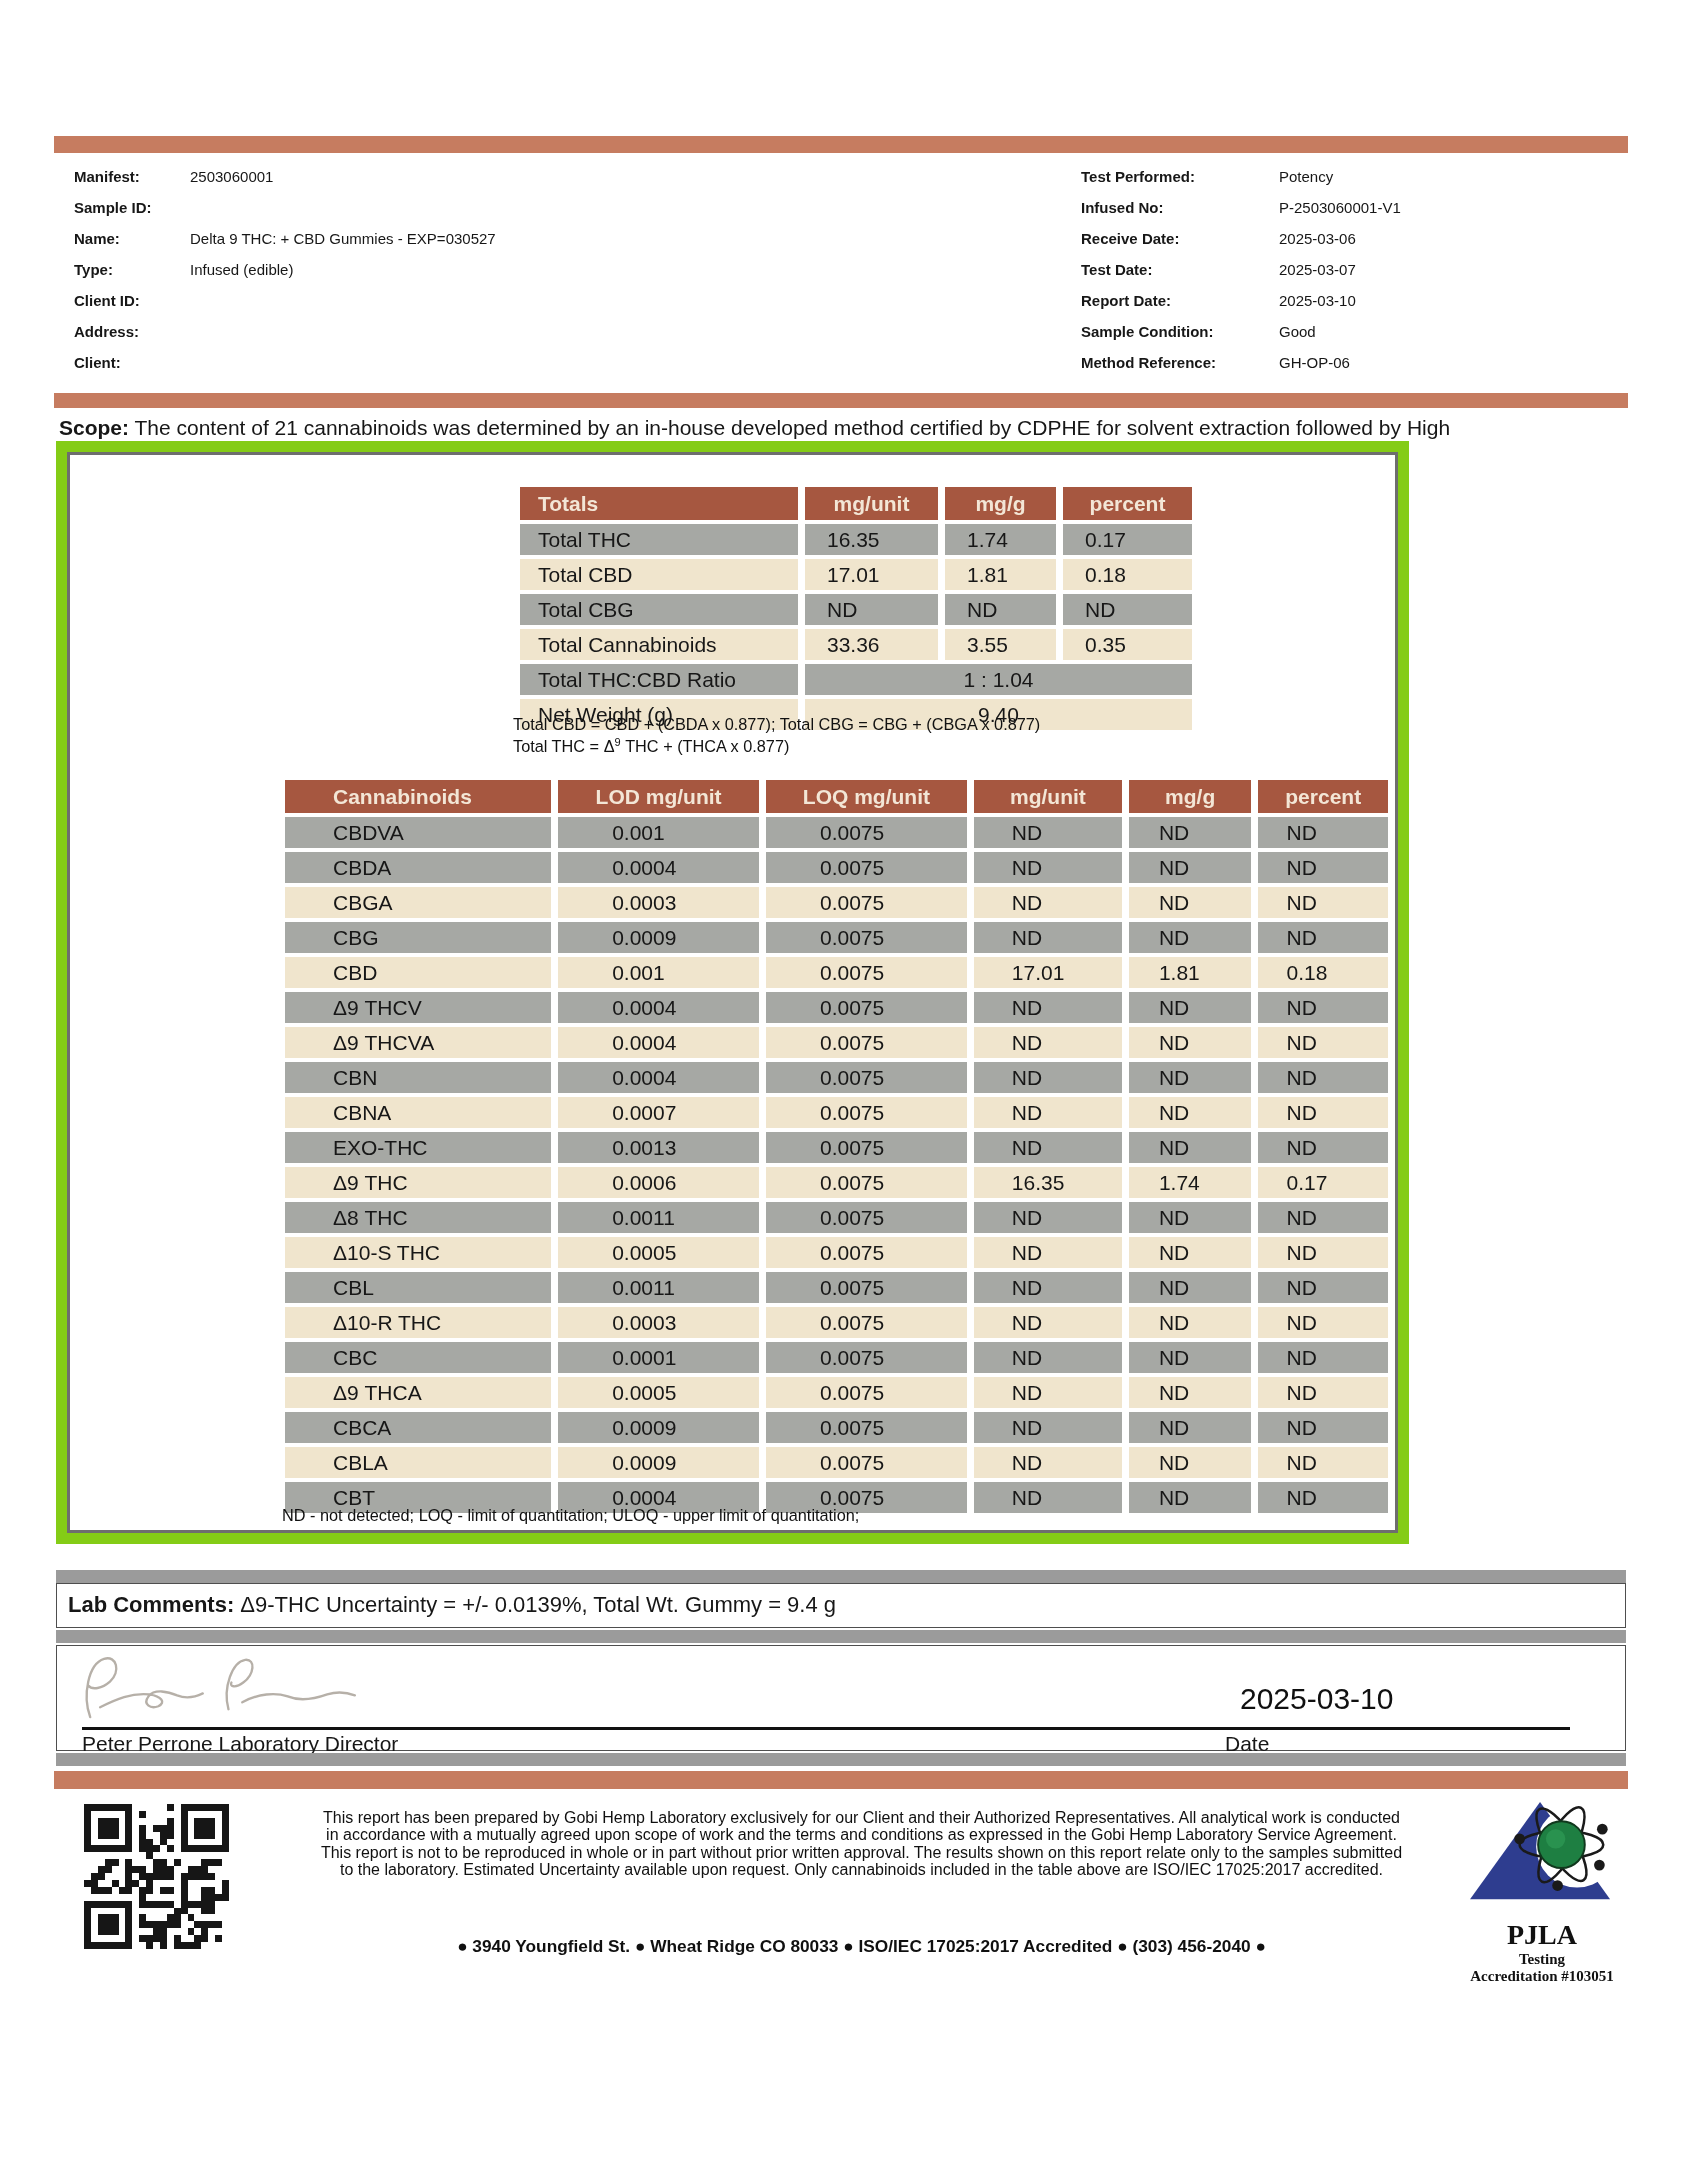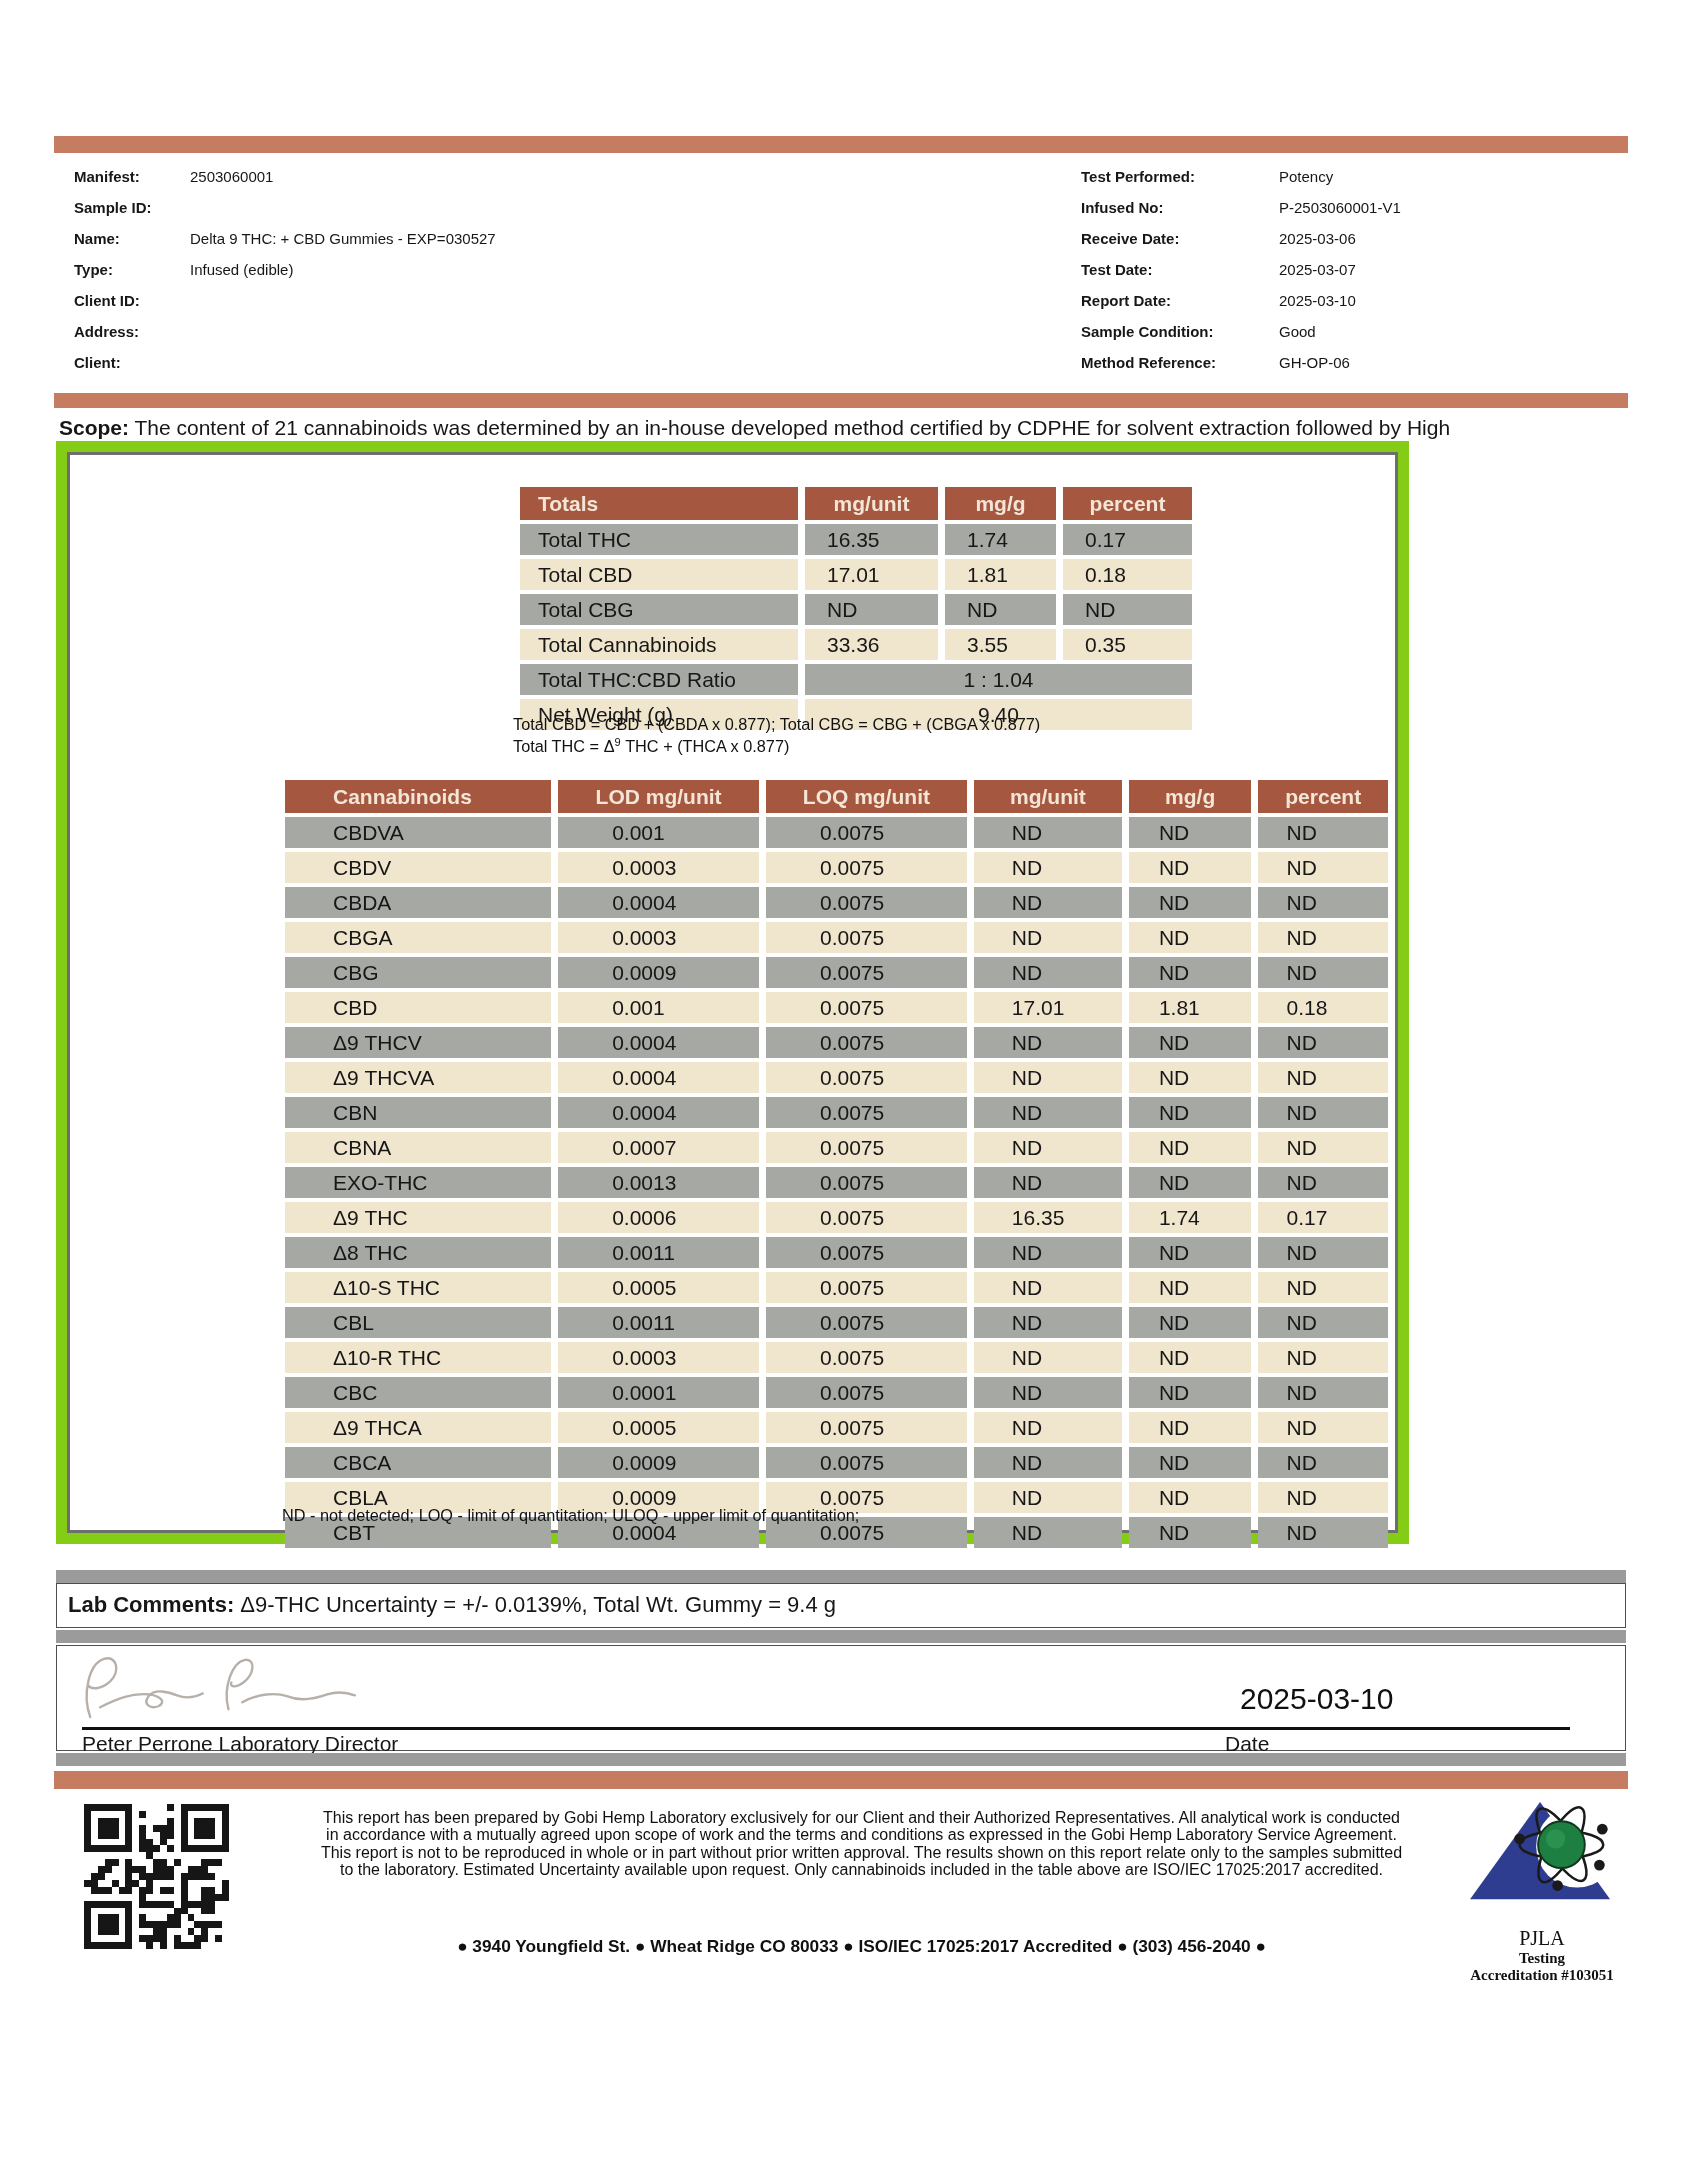--- a/index.html
+++ b/index.html
@@ -72,21 +72,21 @@
   .sig-name{position:absolute;left:25px;top:86px;font-size:21px;}
   .sig-datelabel{position:absolute;left:1168px;top:86px;font-size:21px;}
 
   .qr{position:absolute;left:84px;top:1804px;}
   .disclaimer{position:absolute;left:317px;top:1809px;width:1089px;text-align:center;
               font-size:16px;line-height:17.3px;color:#101010;}
   .address{position:absolute;left:317px;top:1936px;width:1089px;text-align:center;
            font-size:17.3px;font-weight:bold;color:#101010;}
   .pjla{position:absolute;left:1459px;top:1798px;width:166px;text-align:center;
         font-family:"Liberation Serif",serif;color:#111;}
-  .pjla-l1{font-size:20px;font-weight:normal;margin-top:18px;}
+  .pjla-l1{font-size:28px;font-weight:bold;margin-top:10px;}
   .pjla-l2{font-size:15px;font-weight:bold;}
   .pjla-l3{font-size:15px;font-weight:bold;}
 </style>
 </head>
 <body>
 
 <div class="page">
 
 
   <div class="bar bar-top"></div>
@@ -173,28 +173,20 @@
             <th class="h2">LOQ mg/unit</th>
             <th class="h3">mg/unit</th>
             <th class="h4">mg/g</th>
             <th class="h5">percent</th>
           </tr>
         </thead>
         <tbody id="cannab-body">
             <tr class="r-gray">
               <td class="cc0">CBDVA</td>
               <td class="cc1">0.001</td>
-              <td class="cc2">0.0075</td>
-              <td class="cc3">ND</td>
-              <td class="cc4">ND</td>
-              <td class="cc5">ND</td>
-            </tr>
-            <tr class="r-cream">
-              <td class="cc0">CBDV</td>
-              <td class="cc1">0.0003</td>
               <td class="cc2">0.0075</td>
               <td class="cc3">ND</td>
               <td class="cc4">ND</td>
               <td class="cc5">ND</td>
             </tr>
             <tr class="r-gray">
               <td class="cc0">CBDA</td>
               <td class="cc1">0.0004</td>
               <td class="cc2">0.0075</td>
               <td class="cc3">ND</td>

